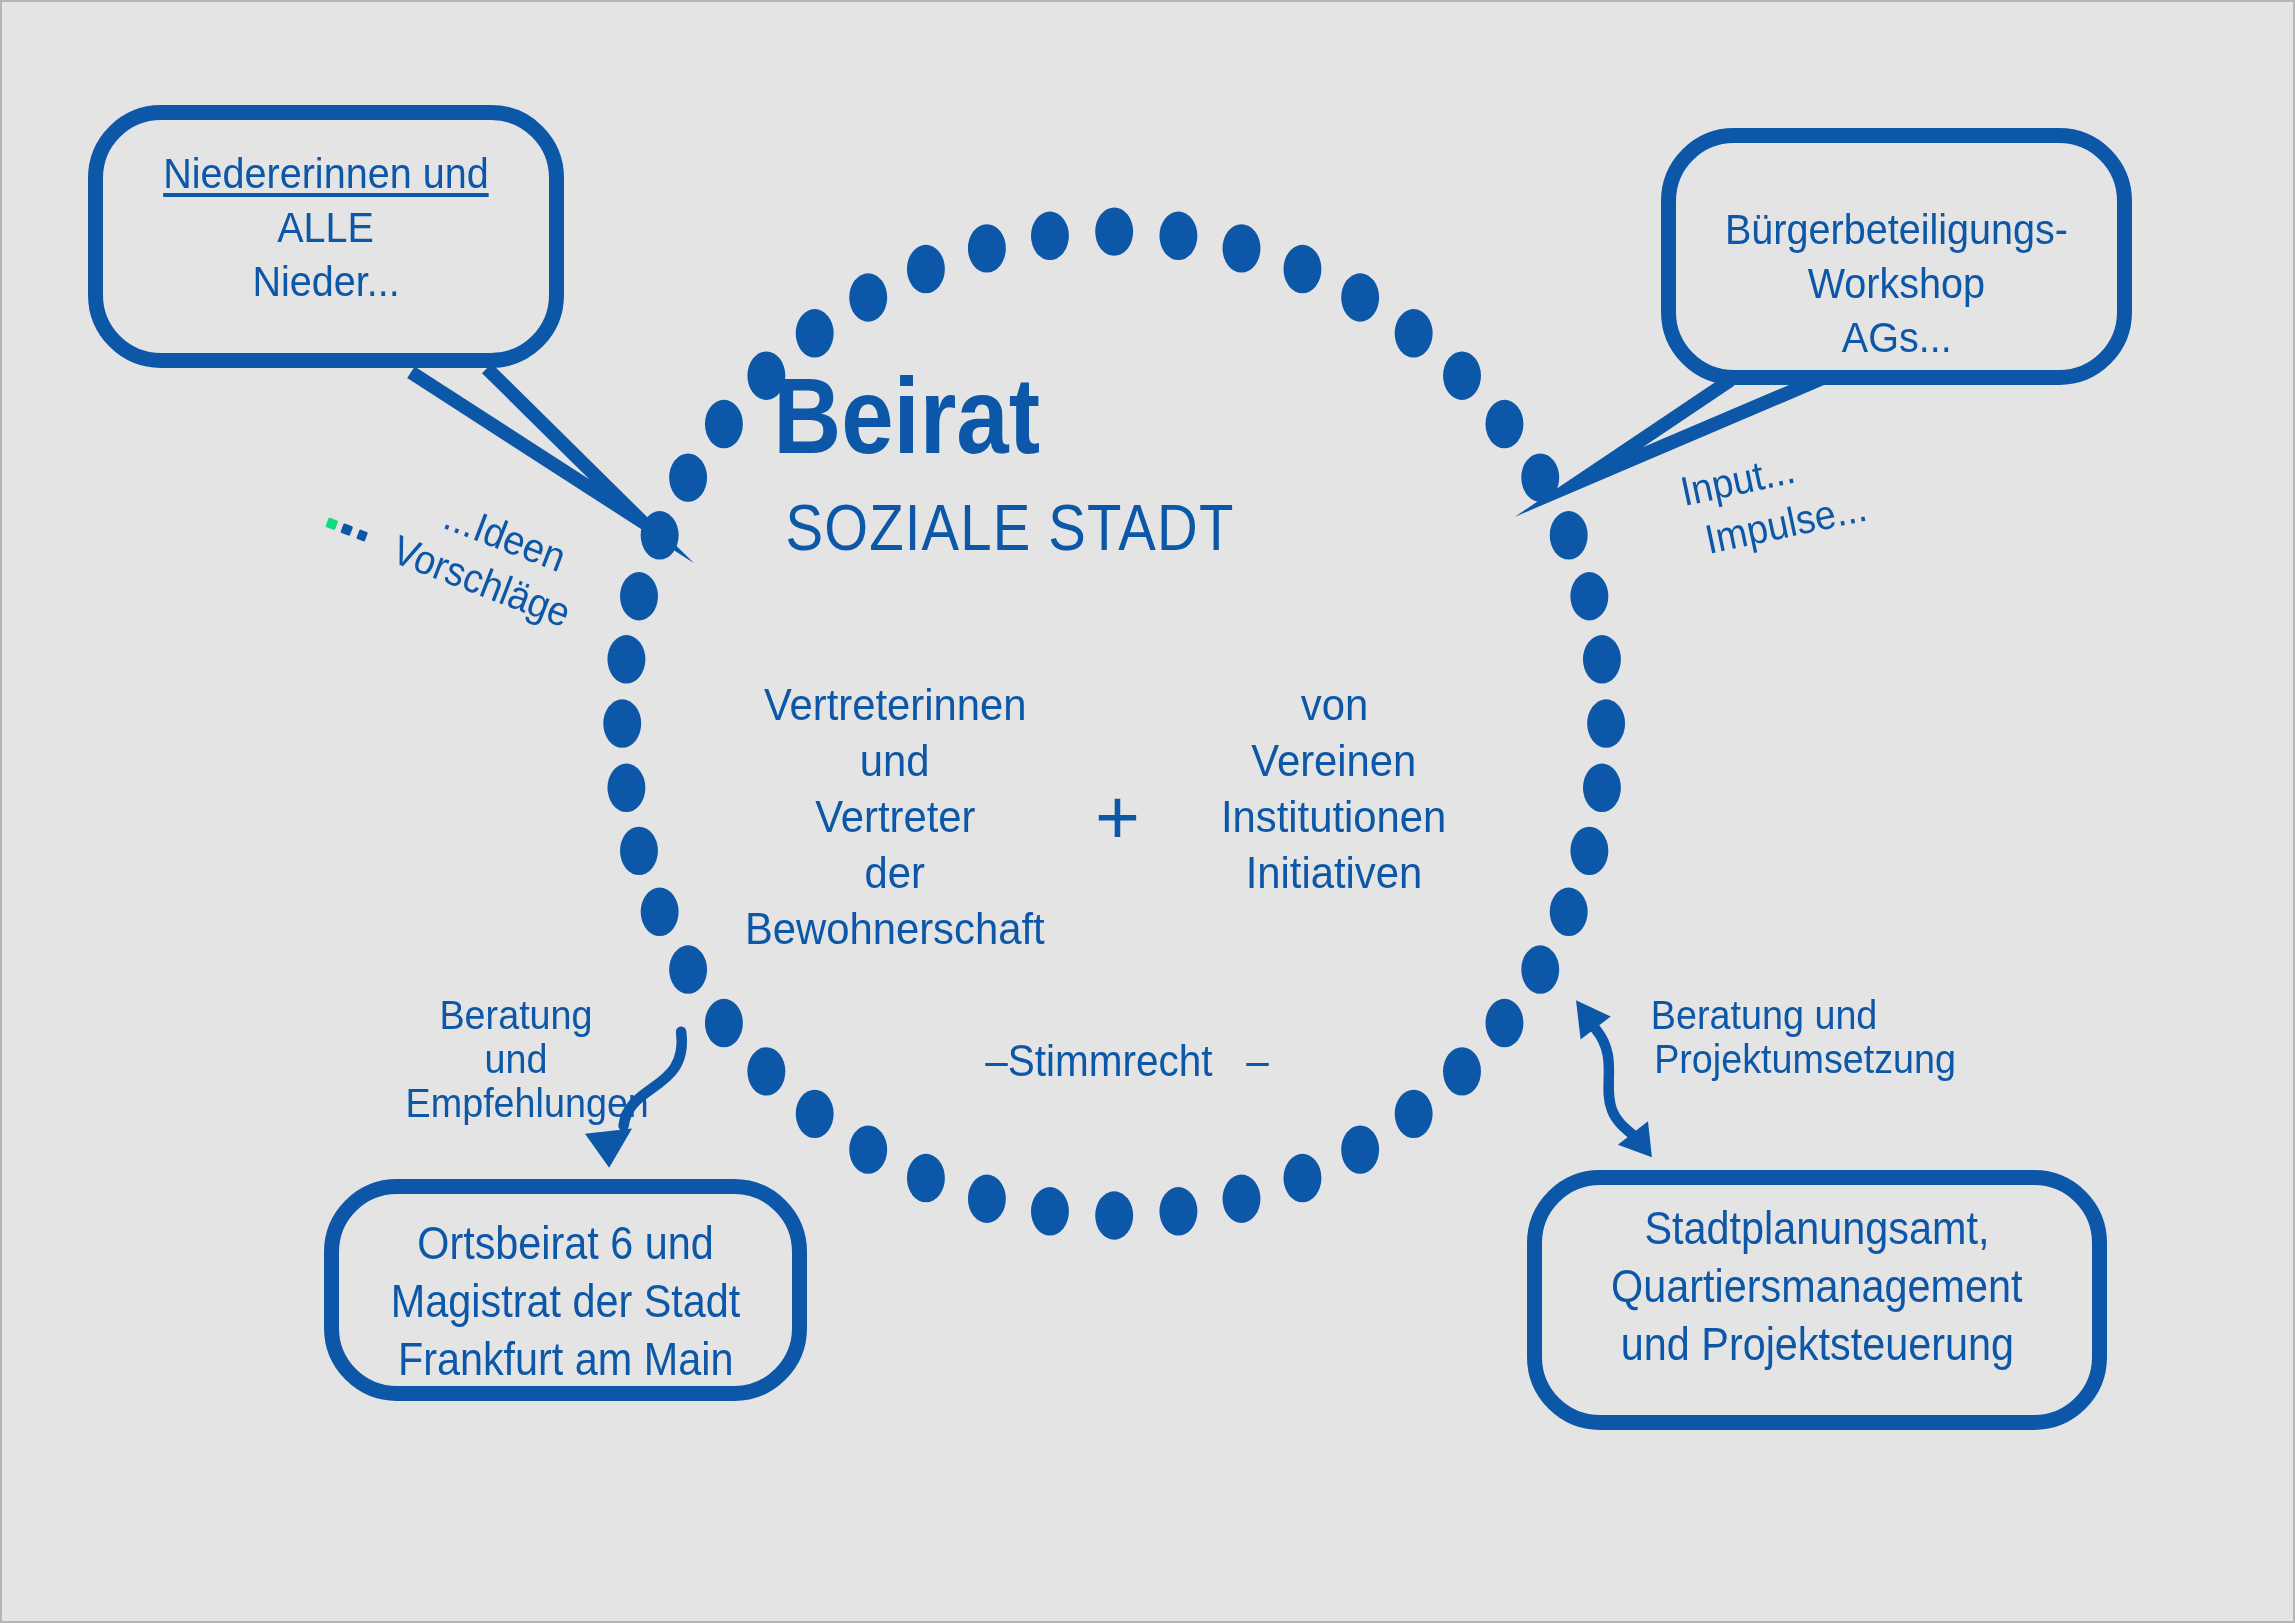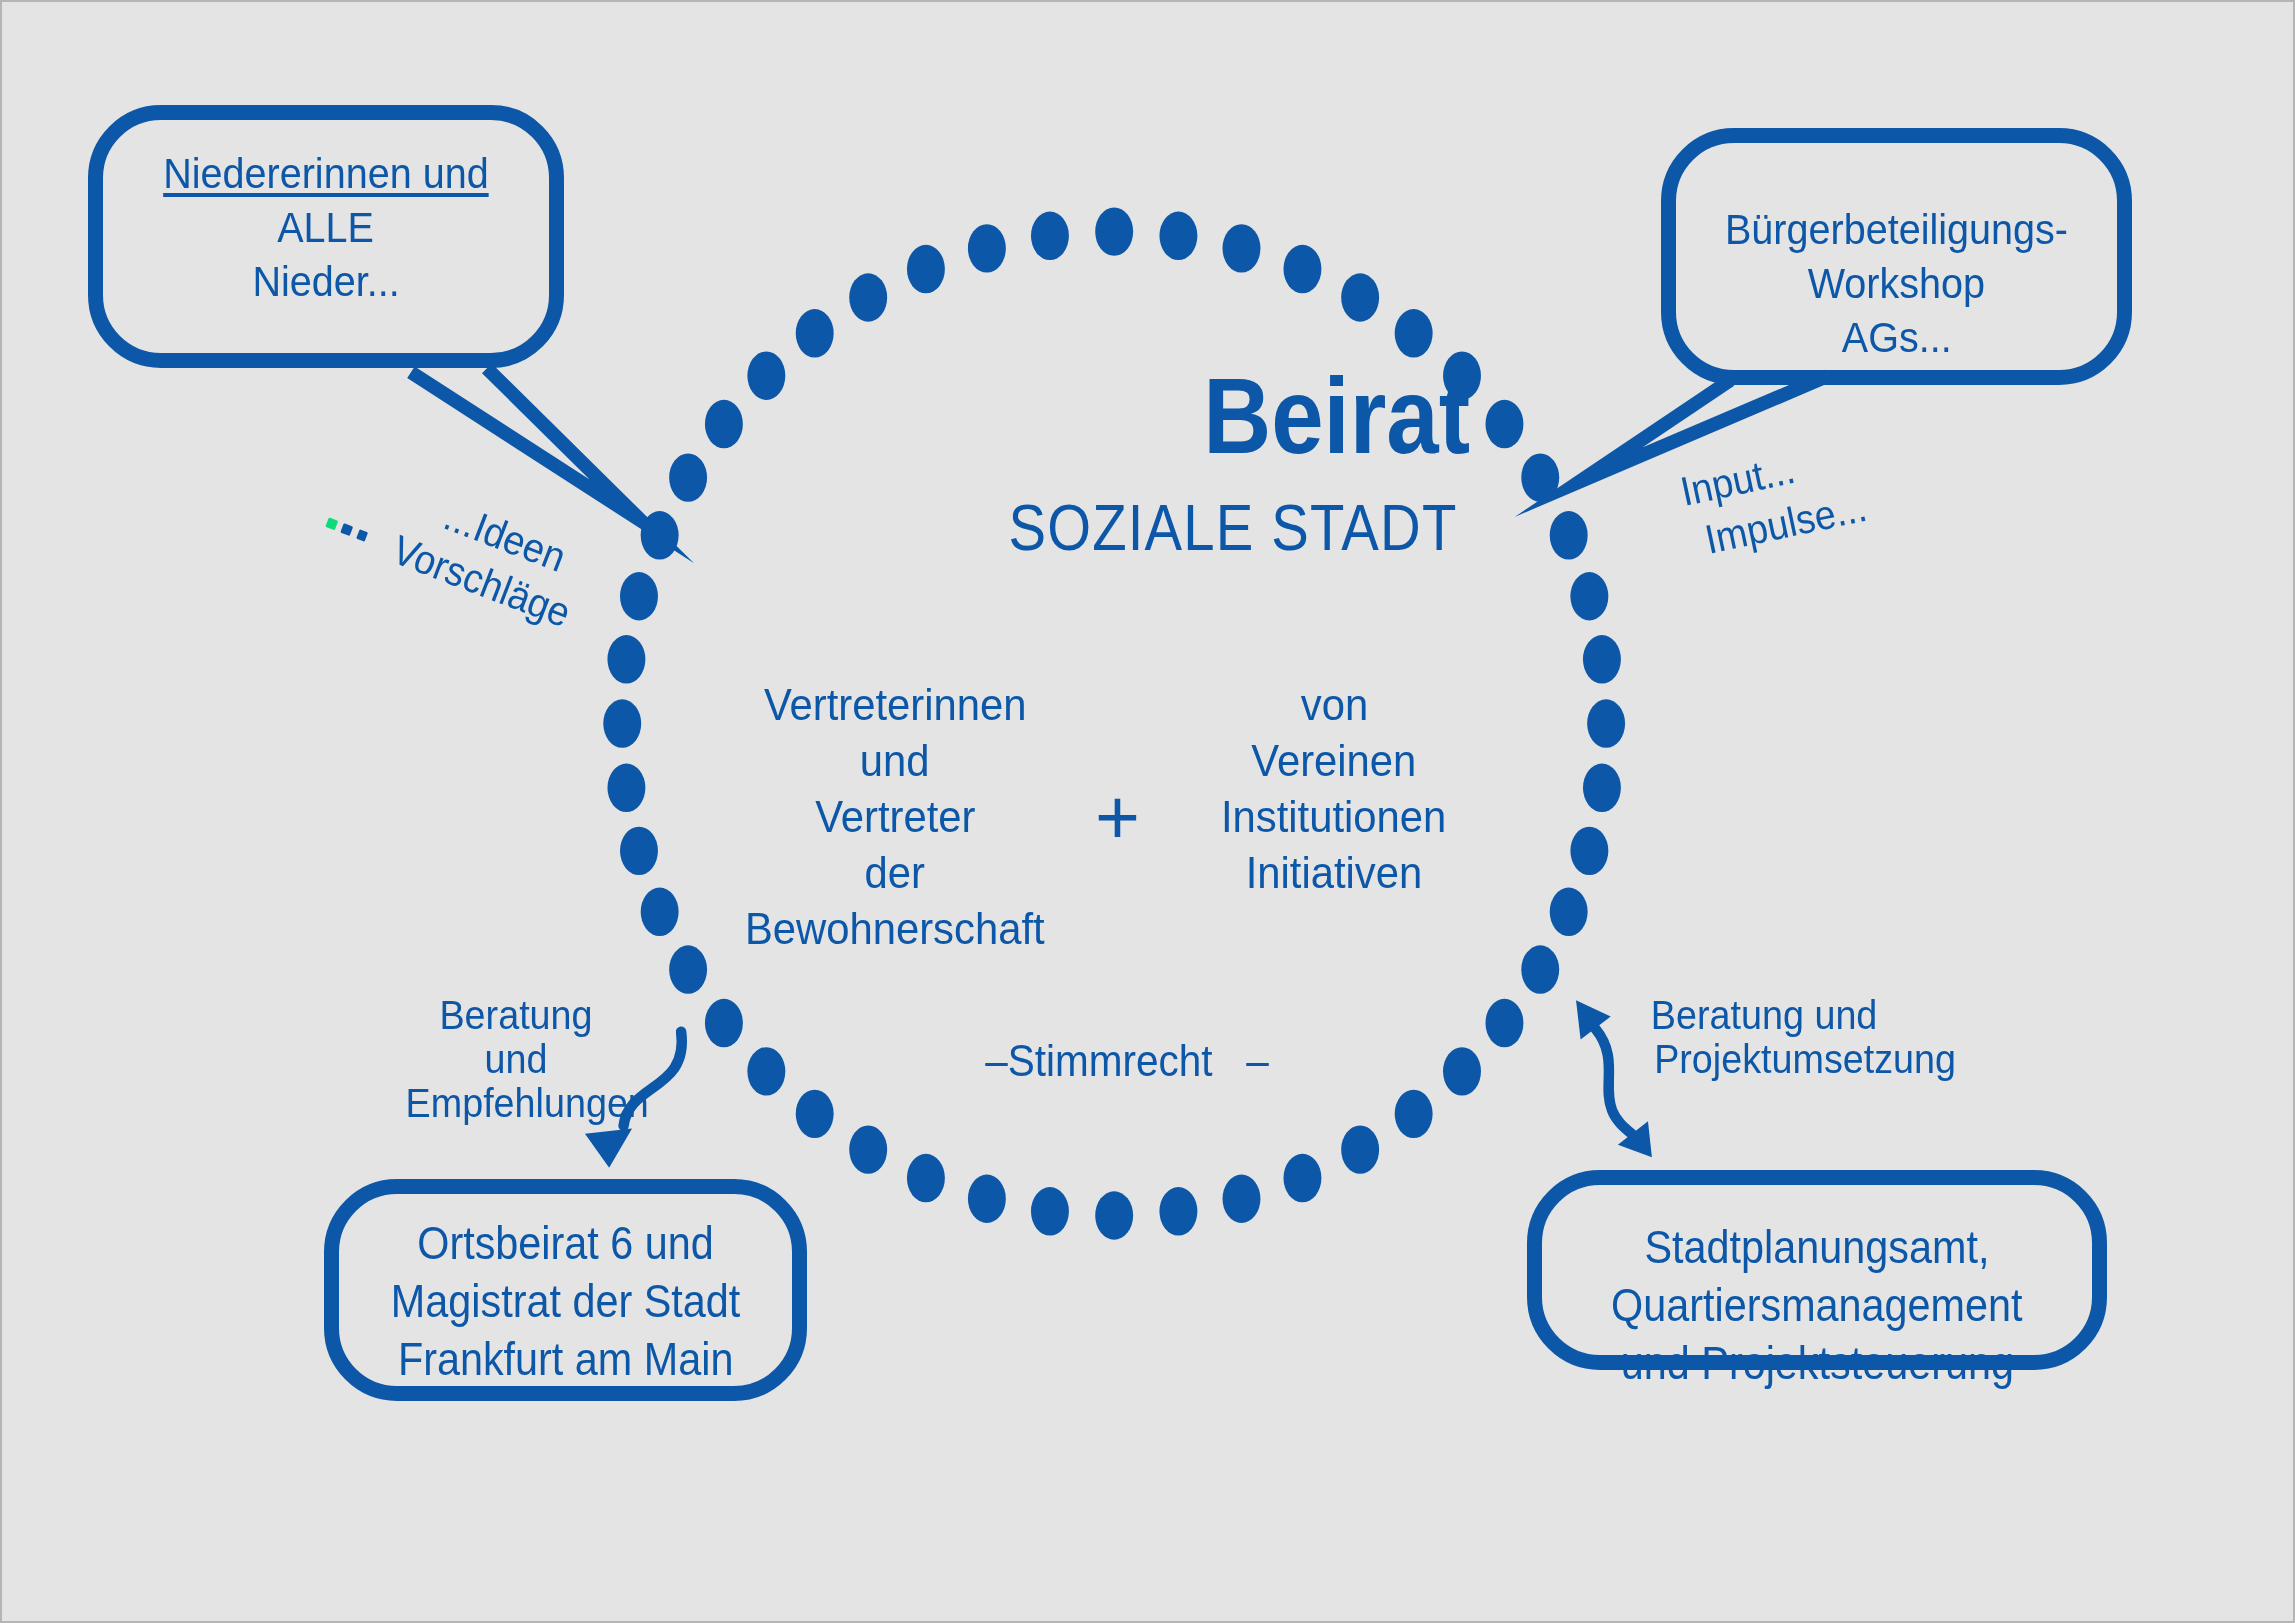--- a/index.html
+++ b/index.html
@@ -32,23 +32,23 @@
   }
   .bubble .line{display:block;}
   .cx88{display:inline-block;transform:scaleX(0.88);transform-origin:center;}
   .cx92{display:inline-block;transform:scaleX(0.92);transform-origin:center;}
   .cx95{display:inline-block;transform:scaleX(0.95);transform-origin:center;}
 
   #bubble-top-left{left:86px;top:103px;width:476px;height:263px;font-size:43px;line-height:54px;padding-top:26px;}
   #bubble-top-left .line:first-child span{text-decoration:underline;text-underline-offset:5.2px;}
   #bubble-top-right{left:1659px;top:126px;width:471px;height:257px;font-size:43px;line-height:54px;padding-top:59px;}
   #bubble-bottom-left{left:322px;top:1177px;width:483px;height:222px;font-size:47px;line-height:58px;padding-top:19.6px;}
-  #bubble-bottom-right{left:1525px;top:1168px;width:580px;height:200px;font-size:47px;line-height:58px;padding-top:33px;}
-
-  #center-title{position:absolute;left:753px;top:359px;width:733px;text-align:right;}
+  #bubble-bottom-right{left:1525px;top:1168px;width:580px;height:260px;font-size:47px;line-height:58px;padding-top:14px;}
+
+  #center-title{position:absolute;left:753px;top:359px;width:733px;text-align:left;}
   #center-title .t1{font-size:107px;font-weight:700;line-height:111px;}
   #center-title .t2{font-size:64px;line-height:65px;margin-top:24px;letter-spacing:1.3px;}
   #center-title .t3{font-size:62px;line-height:64px;margin-top:9.2px;}
 
   .column{position:absolute;top:675px;text-align:center;font-size:44px;line-height:56px;}
   #column-left{left:687px;width:412px;}
   #column-right{left:1129px;width:406px;}
   .column .line{display:block;}
 
   #plus-sign{position:absolute;left:1076px;top:771px;width:79px;text-align:center;font-size:77px;font-weight:400;}

